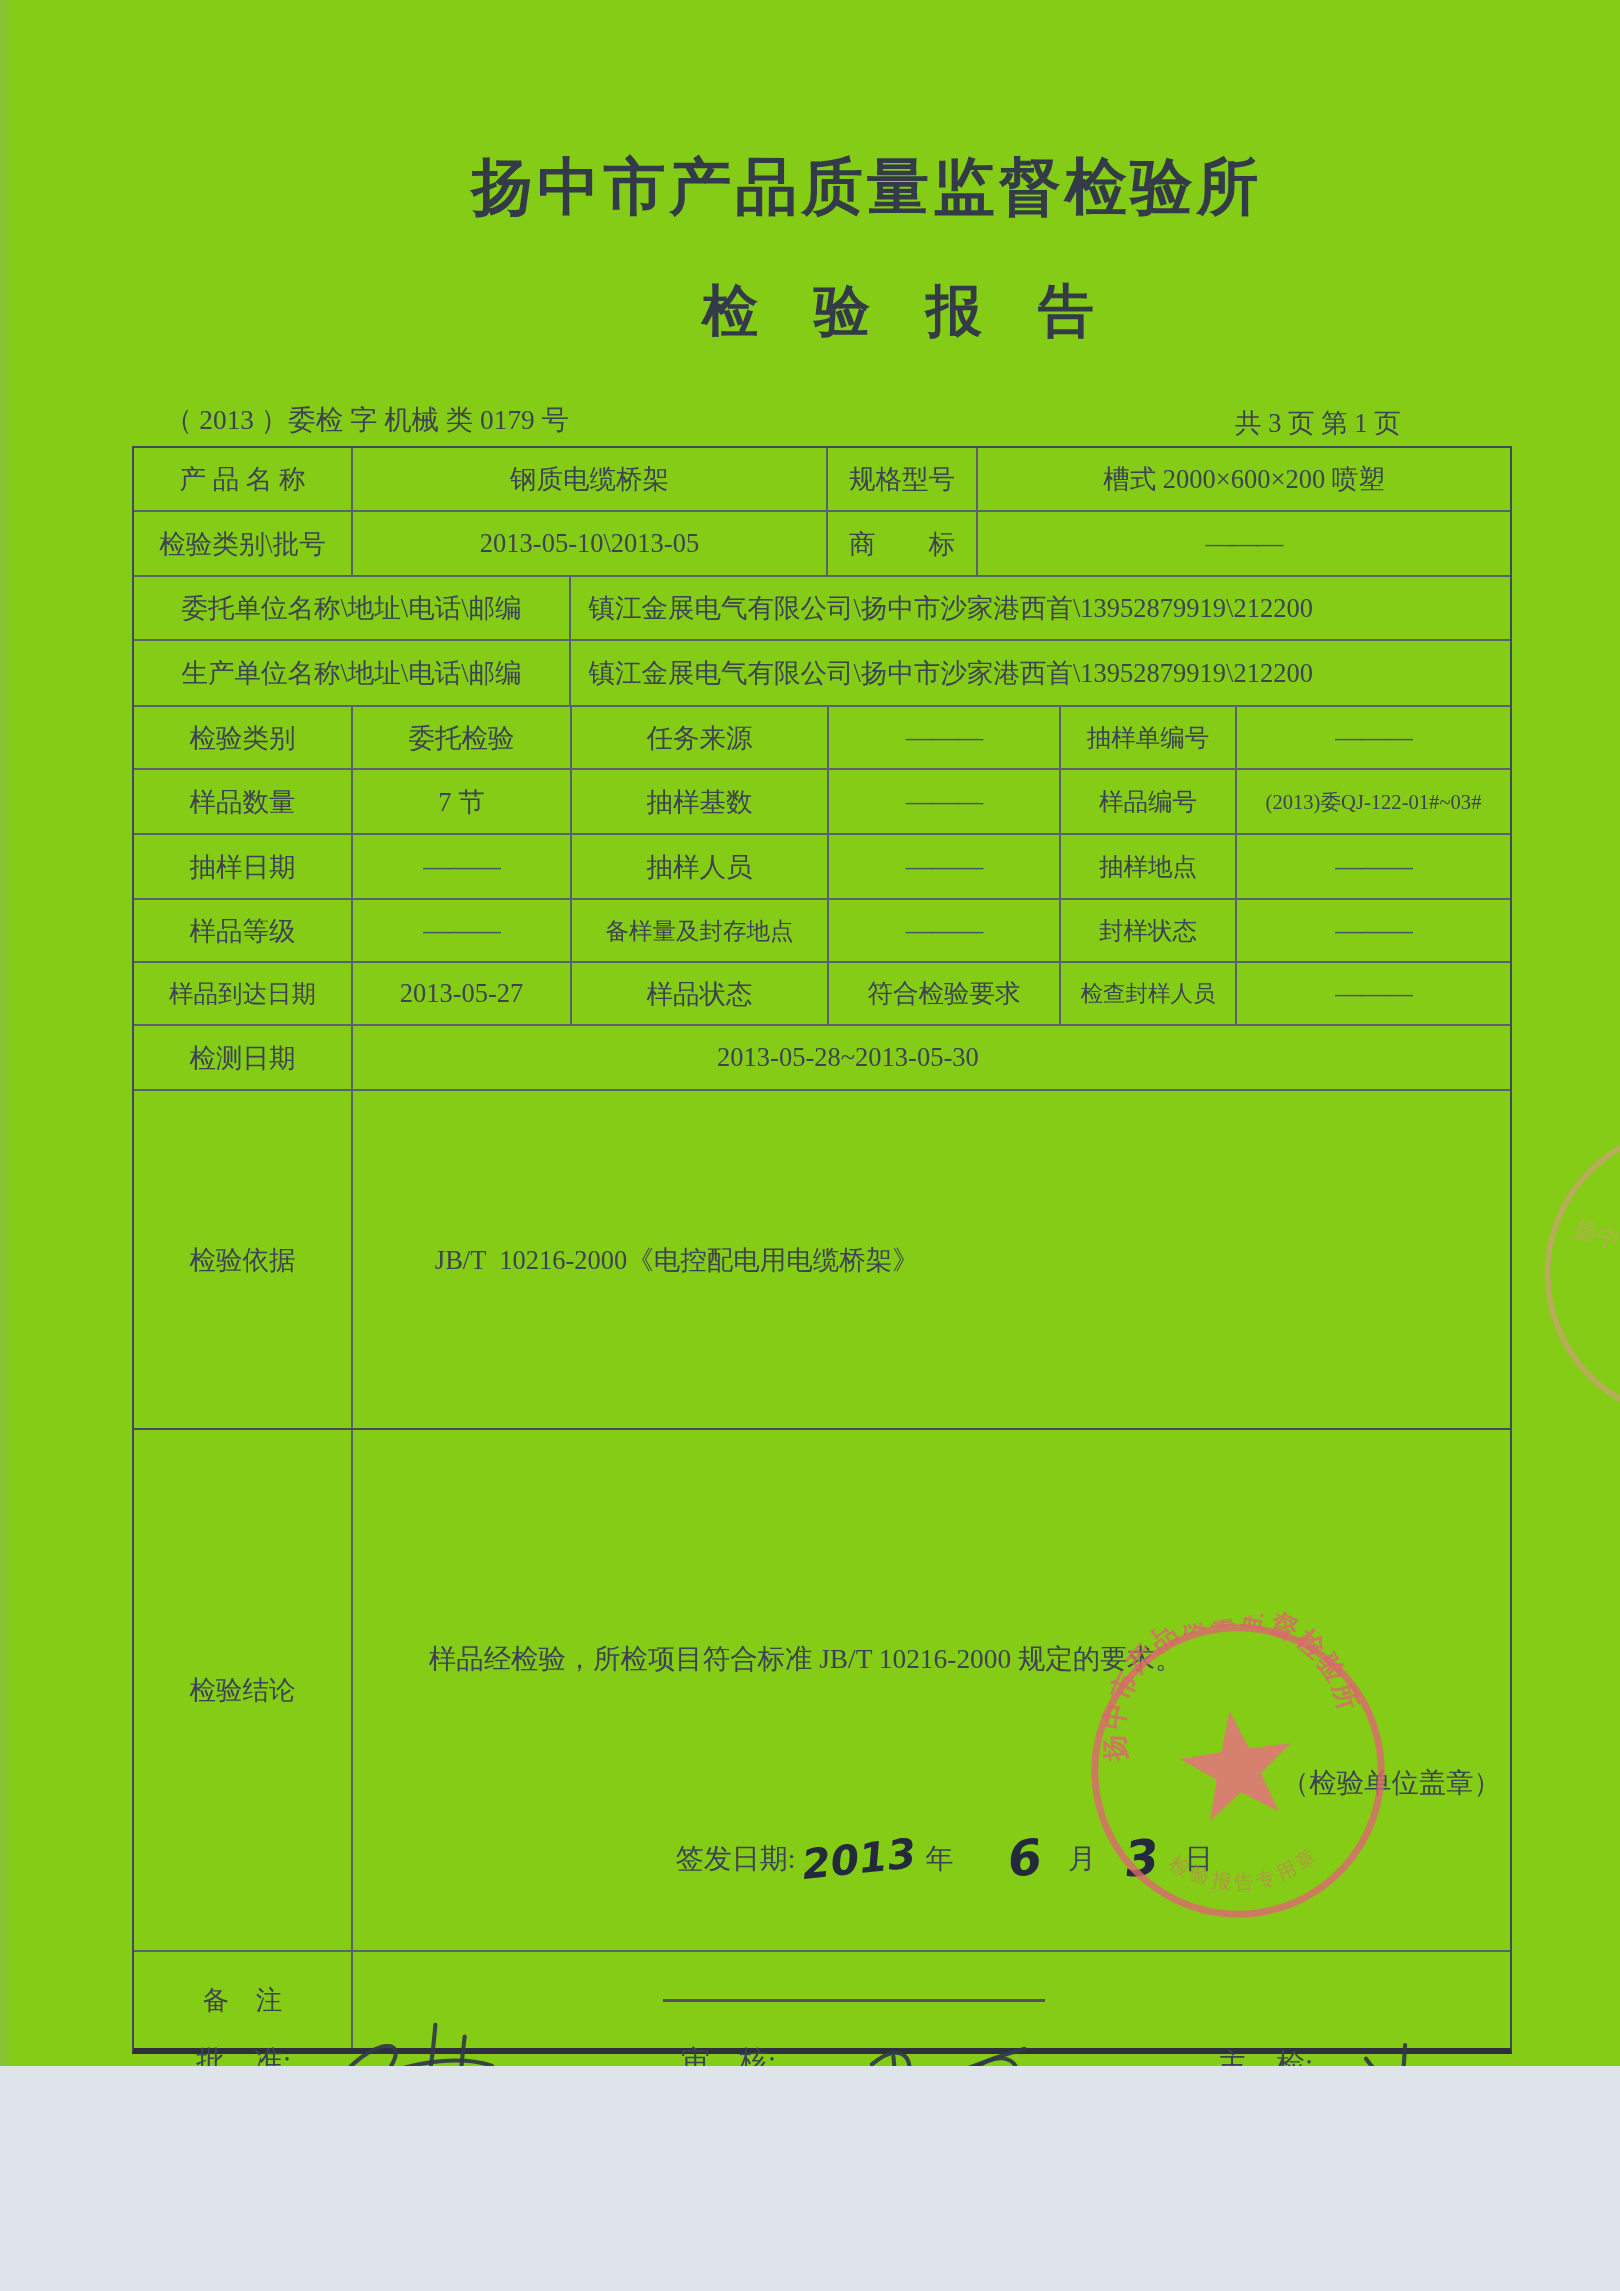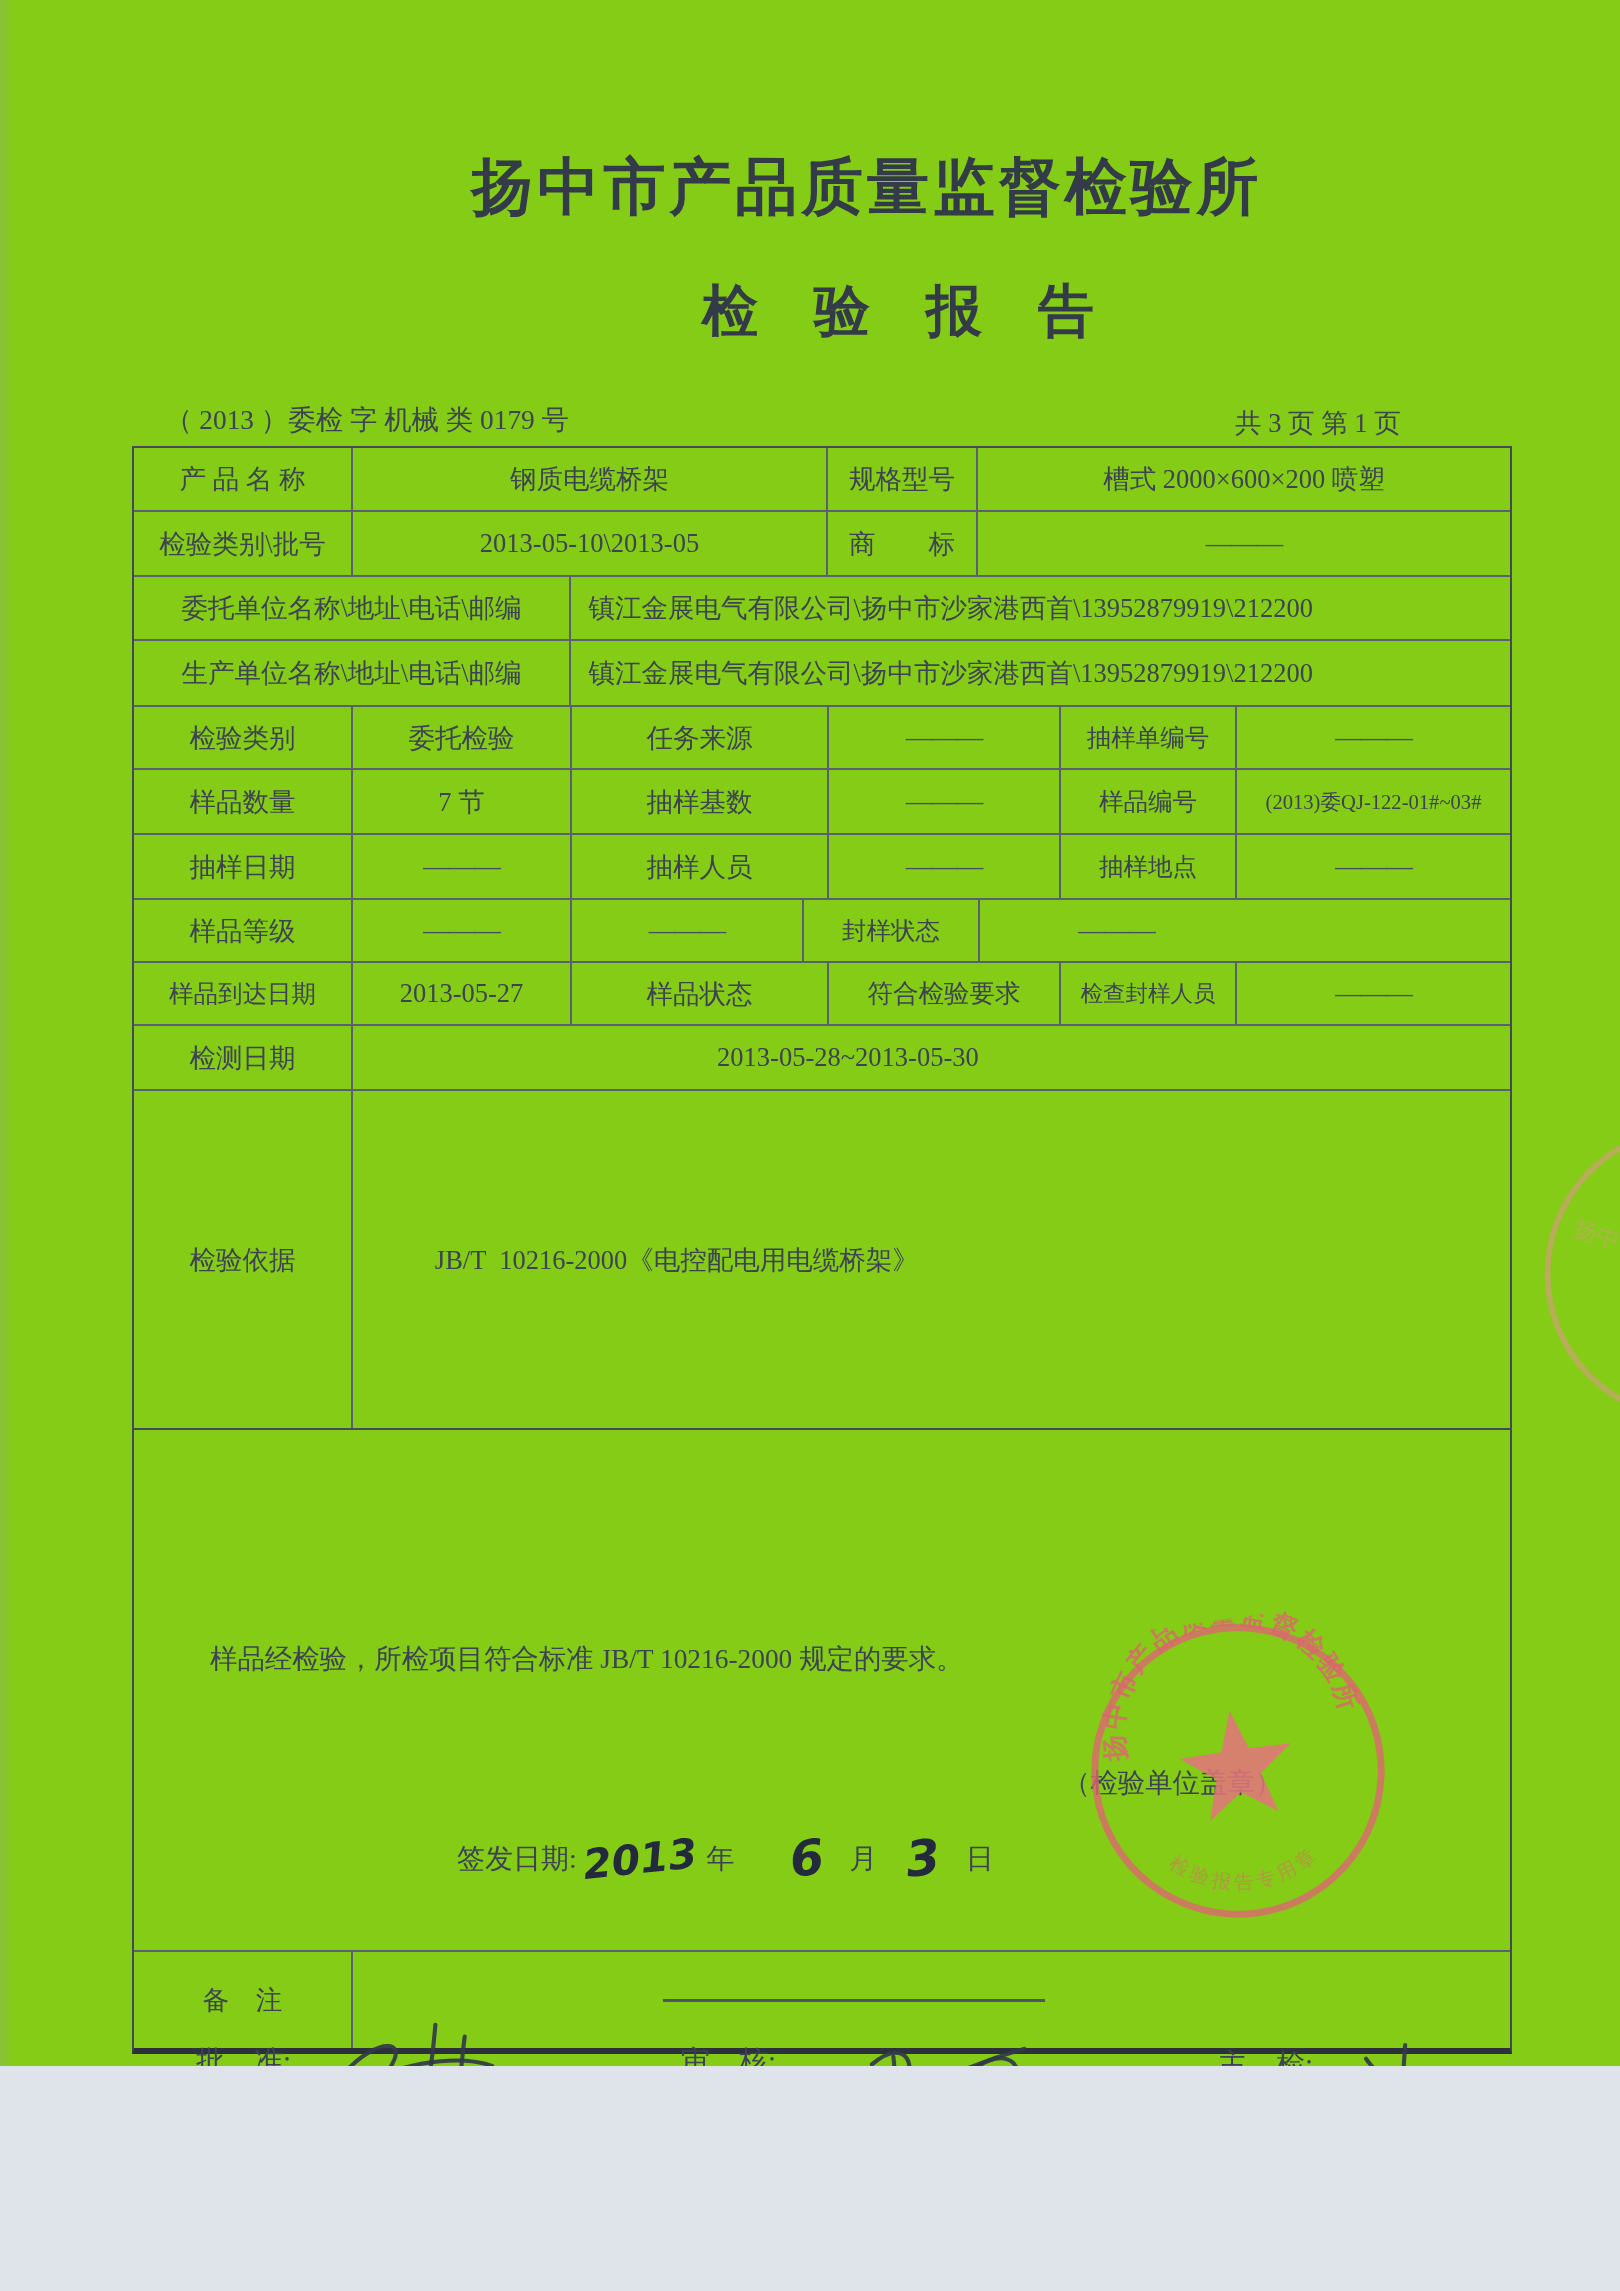--- a/index.html
+++ b/index.html
@@ -136,20 +136,21 @@
       <div class="td w223 dash">———</div>
       <div class="td w262">抽样人员</div>
       <div class="td w237 dash">———</div>
       <div class="td w180 fs25">抽样地点</div>
       <div class="td w279 dash">———</div>
     </div>
 
     <div class="tr h62">
       <div class="td w223">样品等级</div>
       <div class="td w223 dash">———</div>
+      <div class="td w262 fs24">备样量及封存地点</div>
       <div class="td w237 dash">———</div>
       <div class="td w180 fs25">封样状态</div>
       <div class="td w279 dash">———</div>
     </div>
 
     <div class="tr h62">
       <div class="td w223 fs25">样品到达日期</div>
       <div class="td w223">2013-05-27</div>
       <div class="td w262">样品状态</div>
       <div class="td w237 fs26">符合检验要求</div>
@@ -161,20 +162,21 @@
       <div class="td w223">检测日期</div>
       <div class="td w1181 pr170">2013-05-28~2013-05-30</div>
     </div>
 
     <div class="tr h344 thickb">
       <div class="td w223">检验依据</div>
       <div class="td w1181 basis-cell">JB/T  10216-2000《电控配电用电缆桥架》</div>
     </div>
 
     <div class="tr h531">
+      <div class="td w223">检验结论</div>
       <div class="td w1181 concl-cell">
         <div class="conclusion-text">样品经检验，所检项目符合标准 JB/T 10216-2000 规定的要求。</div>
         <div class="stamp-note">（检验单位盖章）</div>
         <div class="issue-line">
           <span class="issue-label">签发日期:</span>
           <span class="hand hand-year">2013</span>
           <span class="cal-char">年</span>
           <span class="hand hand-month">6</span>
           <span class="cal-char">月</span>
           <span class="hand hand-day">3</span>

